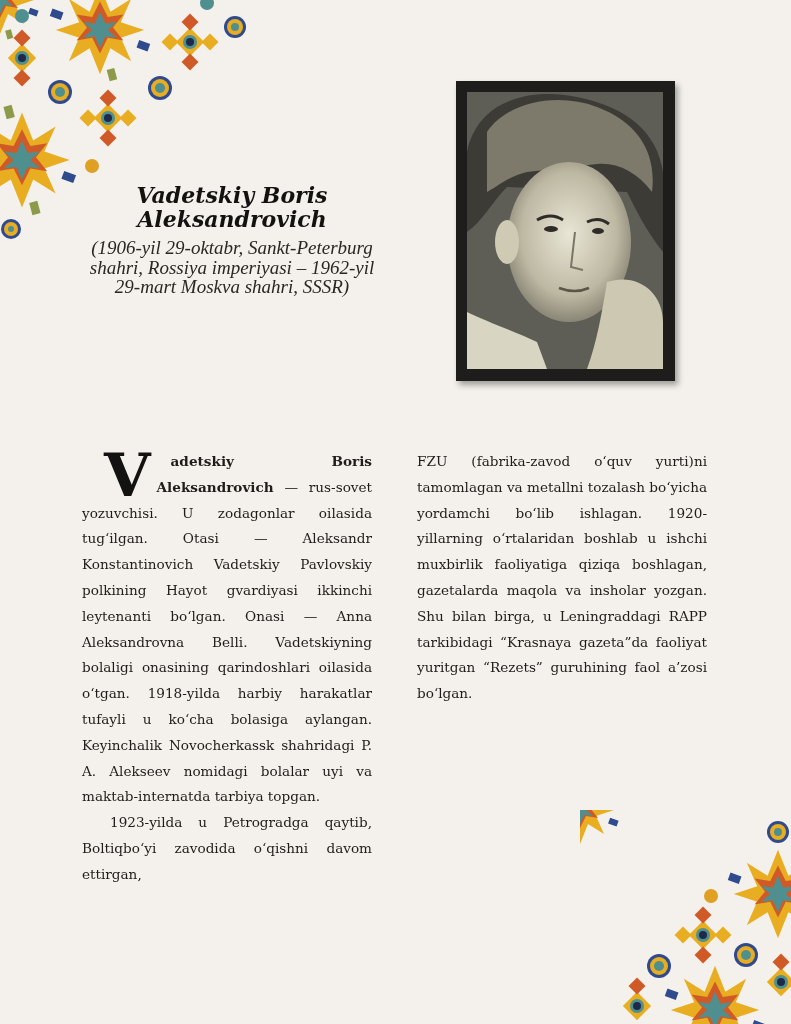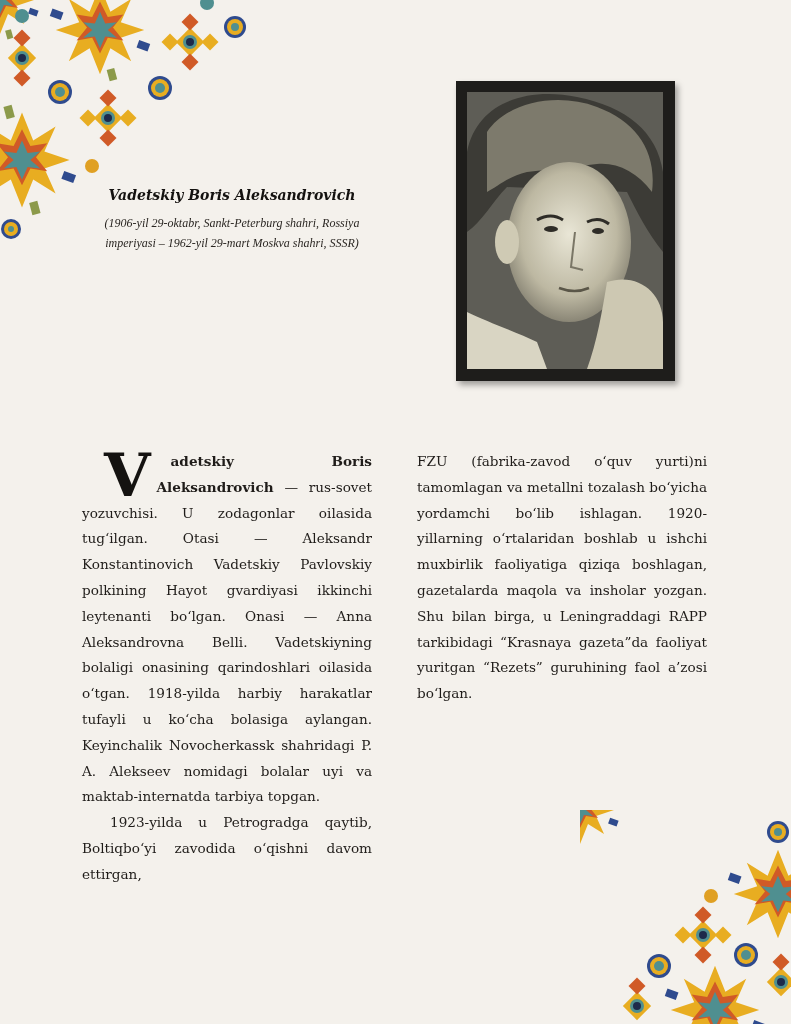--- a/index.html
+++ b/index.html
@@ -15,26 +15,26 @@
   .ornament-tl { left: 0; top: 0; width: 260px; height: 250px; }
   .ornament-br { right: 0; bottom: 0; width: 211px; height: 214px; }
 
   .header-block {
     position: absolute; left: 82px; top: 183px; width: 300px;
     text-align: center;
   }
   .name-title {
     font-family: "DejaVu Serif", serif;
     font-style: italic; font-weight: bold;
-    font-size: 14px; line-height: 24px; margin: 0;
+    font-size: 22px; line-height: 24px; margin: 0;
     color: #141210;
   }
   .life-dates {
     font-family: "Liberation Serif", serif;
-    font-style: italic; font-size: 12px; line-height: 19.5px;
+    font-style: italic; font-size: 19px; line-height: 19.5px;
     margin: 7px 0 0 0; color: #2a2622;
   }
 
   .portrait-frame {
     position: absolute; left: 456px; top: 81px; width: 219px; height: 300px;
     background: #1e1d1b;
     box-shadow: 3px 4px 6px rgba(0,0,0,0.35);
   }
   .portrait {
     position: absolute; left: 11px; top: 11px; right: 12px; bottom: 12px;

